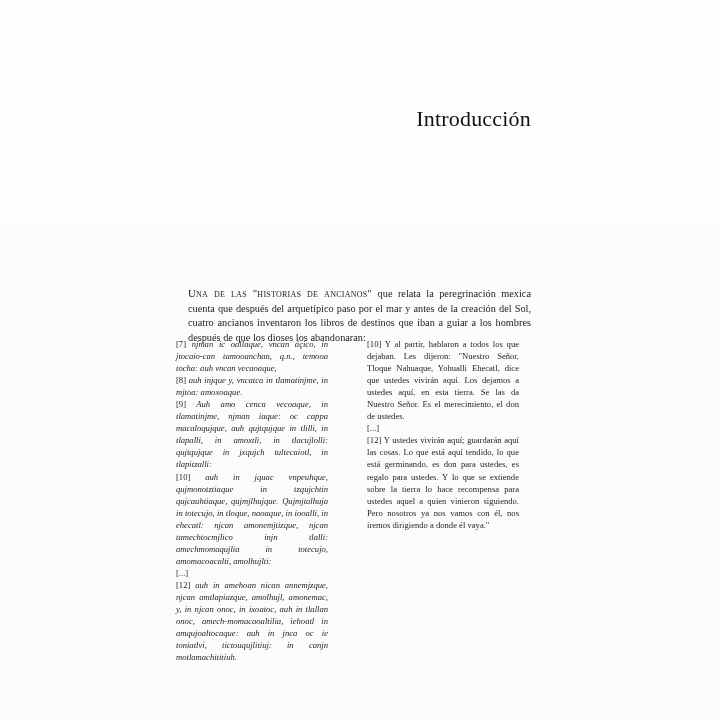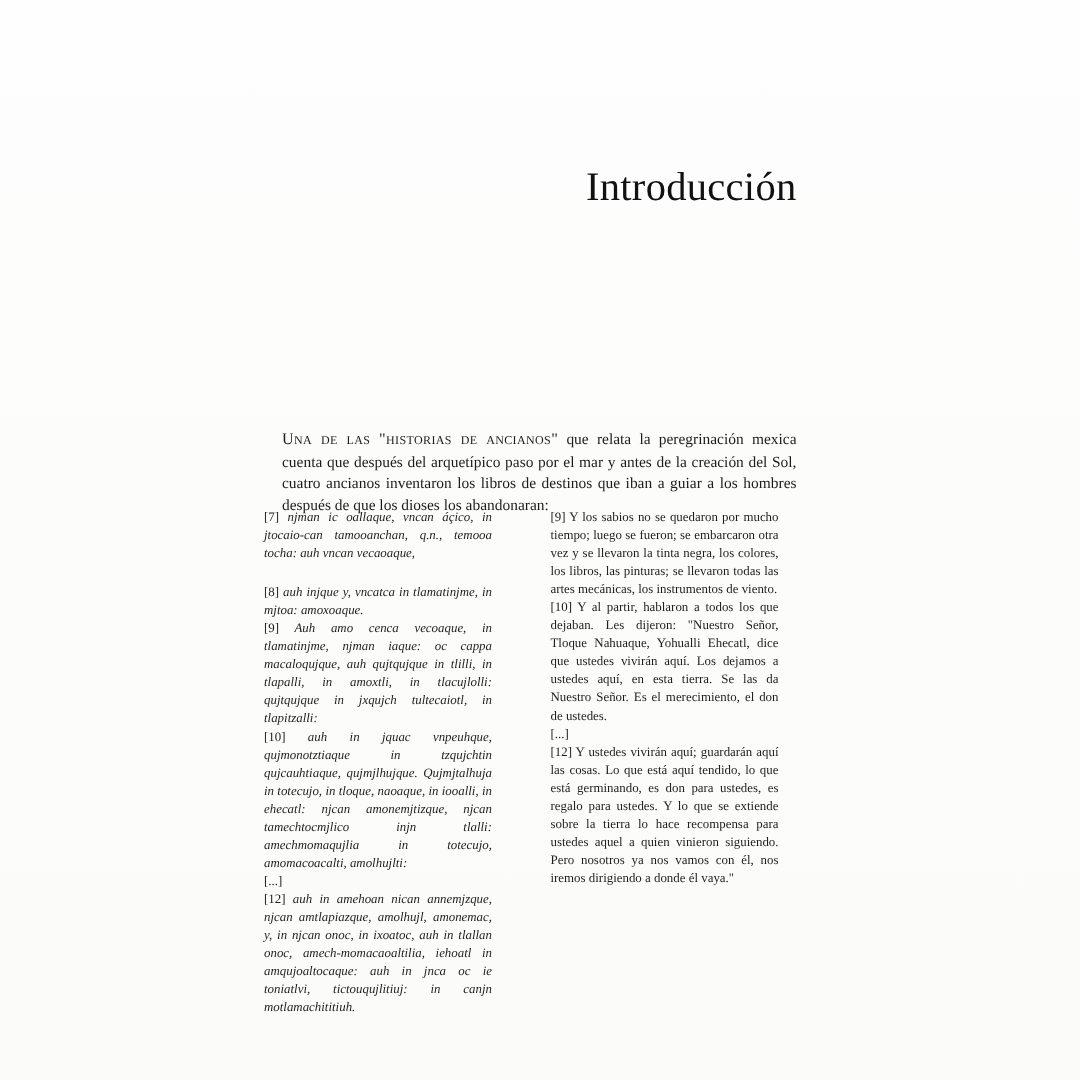--- a/index.html
+++ b/index.html
@@ -32,21 +32,21 @@
     height: 720px;
   }
 
   
   .chapter-title {
     position: absolute;
     left: 188px;
     top: 92px;
     width: 343px;
     text-align: right;
-    font-size: 27px;
+    font-size: 22px;
     letter-spacing: 0.2px;
     color: #111;
     font-weight: 400;
     line-height: 1.1;
   }
 
   
   .intro {
     position: absolute;
     left: 188px;
@@ -85,21 +85,21 @@
   }
   .col-right {
     left: 191px;
   }
 
   .col p {
     margin: 0 0 0 0;
     text-indent: 0;
   }
   .col p.gap {
-    margin-top: 14px;
+    margin-top: 0;
   }
   .col-left p {
     font-style: italic;
   }
   .col-left .tagnum {
     font-style: normal;
   }
   .col-right p {
     font-style: normal;
   }
@@ -123,20 +123,19 @@
   <div class="columns">
     <div class="col col-left" id="col-left">
         <p><span class="tagnum">[7]</span><span> njman ic oallaque, vncan áçico, in jtocaio-can tamooanchan, q.n., temooa tocha: auh vncan vecaoaque,</span></p>
         <p class="gap"><span class="tagnum">[8]</span><span> auh injque y, vncatca in tlamatinjme, in mjtoa: amoxoaque.</span></p>
         <p><span class="tagnum">[9]</span><span> Auh amo cenca vecoaque, in tlamatinjme, njman iaque: oc cappa macaloqujque, auh qujtqujque in tlilli, in tlapalli, in amoxtli, in tlacujlolli: qujtqujque in jxqujch tultecaiotl, in tlapitzalli:</span></p>
         <p><span class="tagnum">[10]</span><span> auh in jquac vnpeuhque, qujmonotztiaque in tzqujchtin qujcauhtiaque, qujmjlhujque. Qujmjtalhuja in totecujo, in tloque, naoaque, in iooalli, in ehecatl: njcan amonemjtizque, njcan tamechtocmjlico injn tlalli: amechmomaqujlia in totecujo, amomacoacalti, amolhujlti:</span></p>
         <p class="ellipsis-line"><span class="tagnum">[...]</span></p>
         <p><span class="tagnum">[12]</span><span> auh in amehoan nican annemjzque, njcan amtlapiazque, amolhujl, amonemac, y, in njcan onoc, in ixoatoc, auh in tlallan onoc, amech-momacaoaltilia, iehoatl in amqujoaltocaque: auh in jnca oc ie toniatlvi, tictouqujlitiuj: in canjn motlamachititiuh.</span></p>
       </div>
     <div class="col col-right" id="col-right">
-        <p><span class="tagnum">[9]</span><span> Y los sabios no se quedaron por mucho tiempo; luego se fueron; se embarcaron otra vez y se llevaron la tinta negra, los colores, los libros, las pinturas; se llevaron todas las artes mecánicas, los instrumentos de viento.</span></p>
         <p><span class="tagnum">[10]</span><span> Y al partir, hablaron a todos los que dejaban. Les dijeron: "Nuestro Señor, Tloque Nahuaque, Yohualli Ehecatl, dice que ustedes vivirán aquí. Los dejamos a ustedes aquí, en esta tierra. Se las da Nuestro Señor. Es el merecimiento, el don de ustedes.</span></p>
         <p class="ellipsis-line"><span class="tagnum">[...]</span></p>
         <p><span class="tagnum">[12]</span><span> Y ustedes vivirán aquí; guardarán aquí las cosas. Lo que está aquí tendido, lo que está germinando, es don para ustedes, es regalo para ustedes. Y lo que se extiende sobre la tierra lo hace recompensa para ustedes aquel a quien vinieron siguiendo. Pero nosotros ya nos vamos con él, nos iremos dirigiendo a donde él vaya."</span></p>
       </div>
   </div>
 
 </div>
 
 </body></html>

